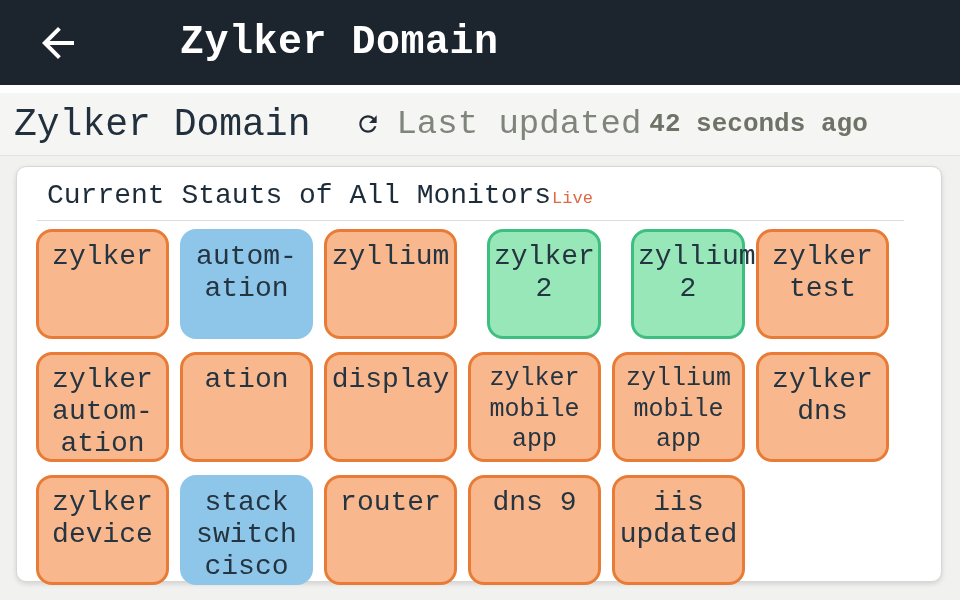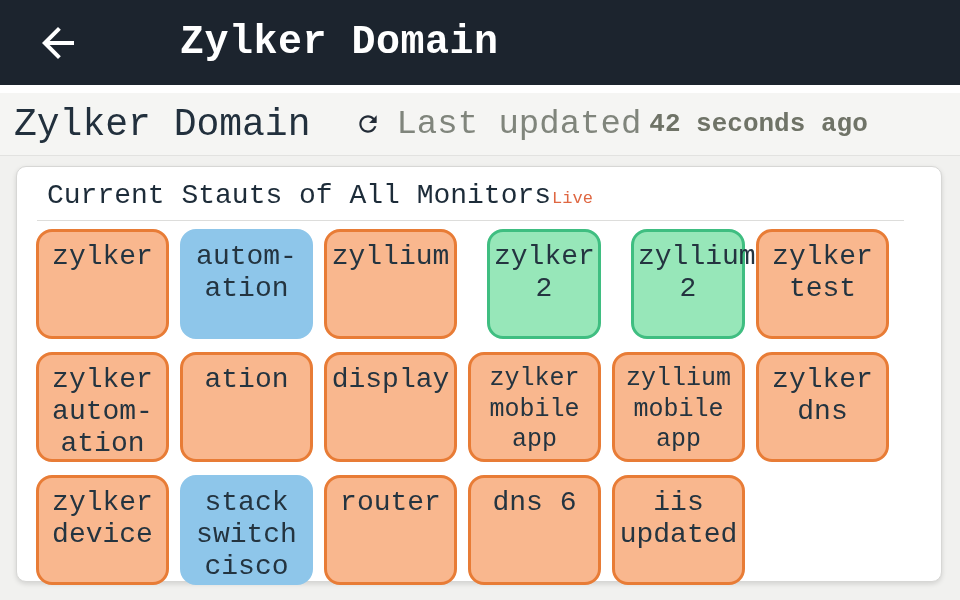--- a/index.html
+++ b/index.html
@@ -185,21 +185,21 @@
   </div>
           <div class="tile status-maintenance">
     <span class="tile-label">stack
 switch
 cisco</span>
   </div>
           <div class="tile status-trouble">
     <span class="tile-label">router</span>
   </div>
           <div class="tile status-trouble">
-    <span class="tile-label">dns 6</span>
+    <span class="tile-label">dns 9</span>
   </div>
           <div class="tile status-trouble">
     <span class="tile-label">iis
 updated</span>
   </div>
         </div>
     </section>
   </main>
 
 </div>

